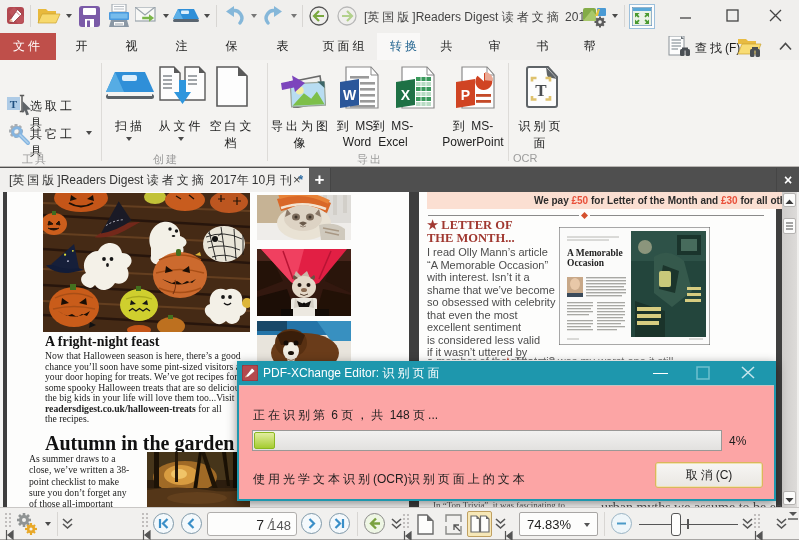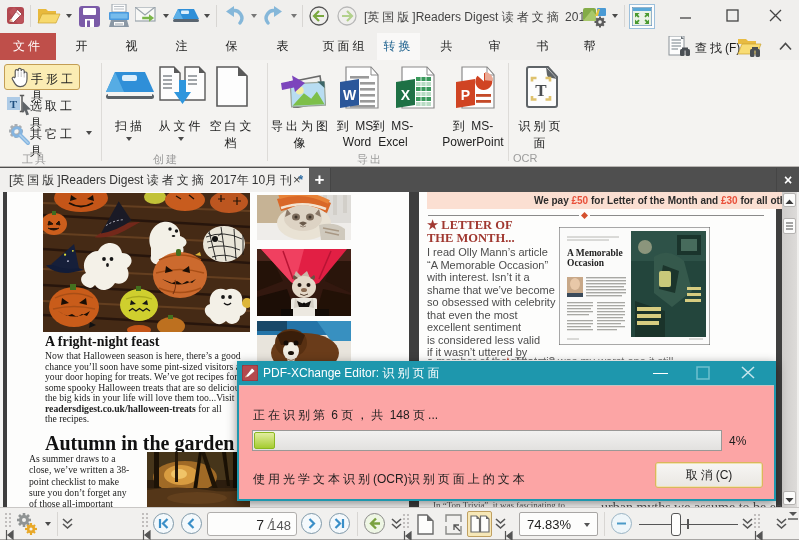--- a/index.html
+++ b/index.html
@@ -9,21 +9,21 @@
 
 #titlebar{position:absolute;left:0;top:0;width:799px;height:33px;background:#f0efed}
 .vsep{position:absolute;top:5px;width:1px;height:22px;background:#d8d6d3}
 .dd{position:absolute;width:0;height:0;border-left:3.5px solid transparent;border-right:3.5px solid transparent;border-top:4px solid #4a4a4a}
 #title-text{position:absolute;left:364px;top:9px;font-size:12px;color:#444}
 .winbtn{position:absolute;top:0;width:44px;height:32px;color:#444;text-align:center;font-size:14px;line-height:32px}
 
 #menubar{position:absolute;left:0;top:33px;width:799px;height:27px;background:#f0efed}
 #filebtn{position:absolute;left:0;top:0;width:56px;height:27px;background:#bf4f4a;color:#fff;font-size:12px;text-align:center;line-height:27px}
 .mtab{position:absolute;top:0;height:27px;font-size:12px;color:#1e1e1e;line-height:27px;text-align:center}
-#seltab{position:absolute;left:377px;top:0;width:43px;height:27px;background:#f9f8f7;color:#21638f;font-size:12px;text-align:center;line-height:27px}
+#seltab{position:absolute;left:377px;top:0;width:43px;height:27px;background:#f9f8f7;color:#21638f;font-size:12px;text-align:right;line-height:27px}
 
 #ribbon{position:absolute;left:0;top:60px;width:799px;height:107px;background:#f4f3f1;border-bottom:1px solid #b8b5b2}
 .rsep{position:absolute;top:3px;width:1px;height:98px;background:#dddbd8}
 .rlabel{position:absolute;top:92px;font-size:11px;color:#9b9b9b;}
 .rtext{position:absolute;font-size:12px;color:#1e1e1e;text-align:center}
 .toolbtn{position:absolute;left:4px;width:76px;height:26px;font-size:12px;color:#1e1e1e}
 .toolbtn span{position:absolute;left:26px;top:6px}
 #handbtn{background:#fbecb3;border:1px solid #c39e55;border-radius:3px}
 .ddm{position:absolute;width:0;height:0;border-left:3.5px solid transparent;border-right:3.5px solid transparent;border-top:4px solid #4a4a4a}
 
@@ -197,31 +197,20 @@
           <rect x="18.5" y="13" width="4.5" height="8" rx="1.5"></rect>
           <rect x="15" y="11" width="6" height="3.5"></rect>
         </g>
   </svg>
   <svg class="abs" style="left:779px;top:9px" width="13" height="9" viewBox="0 0 13 9">
         <path d="M1 7.5 L6.5 1.5 L12 7.5" fill="none" stroke="#4a4a4a" stroke-width="1.6"></path>
       </svg>
 </div>
 
 <div id="ribbon">
-  <div class="toolbtn" id="handbtn" style="top:4px">
-    <svg class="abs" style="left:4px;top:2px" width="21" height="21" viewBox="0 0 21 21">
-      <path d="M6.2 10 V4.2 a1.5 1.5 0 0 1 3 0 V2.8 a1.5 1.5 0 0 1 3 0 V4 a1.5 1.5 0 0 1 3 0 v2.4 a1.4 1.4 0 0 1 2.8 0 v5.6 c0 4.6 -2.6 7.6 -6.6 7.6 c-3.2 0 -4.8 -1.6 -6.2 -4.2 L3.4 12.2 c-.9 -1.5 .9 -2.8 2 -1.6 z" fill="#fff" stroke="#5a5a5a" stroke-width="1.2"></path>
-      <g stroke="#b8b8b8" stroke-width=".8">
-            <line x1="9.2" y1="5" x2="9.2" y2="10"></line>
-            <line x1="12.2" y1="4.5" x2="12.2" y2="10"></line>
-            <line x1="15.2" y1="6" x2="15.2" y2="10.5"></line>
-          </g>
-    </svg>
-    <span class="cj">手形工具</span>
-  </div>
   <div class="toolbtn" style="top:32px">
     <svg class="abs" style="left:3px;top:2px" width="25" height="23" viewBox="0 0 25 23">
       <rect x="0" y="3" width="13" height="13" fill="#aecbe6"></rect>
       <text x="6.5" y="13.5" font-size="11" font-weight="bold" fill="#1e4e7e" text-anchor="middle" font-family="Liberation Serif">T</text>
       <line x1="15" y1="2" x2="15" y2="17" stroke="#5a5a5a" stroke-width="1.5"></line>
       <path d="M12.8 1.5 h4.4 M12.8 17.5 h4.4" stroke="#5a5a5a" stroke-width="1.3"></path>
       <path d="M15.5 7 L24 15.5 L20 15.7 L22 20.5 L19.2 21.3 L17.8 16.6 L15.5 18.8 Z" fill="#606468"></path>
     </svg>
     <span class="cj">选取工具</span>
   </div>

